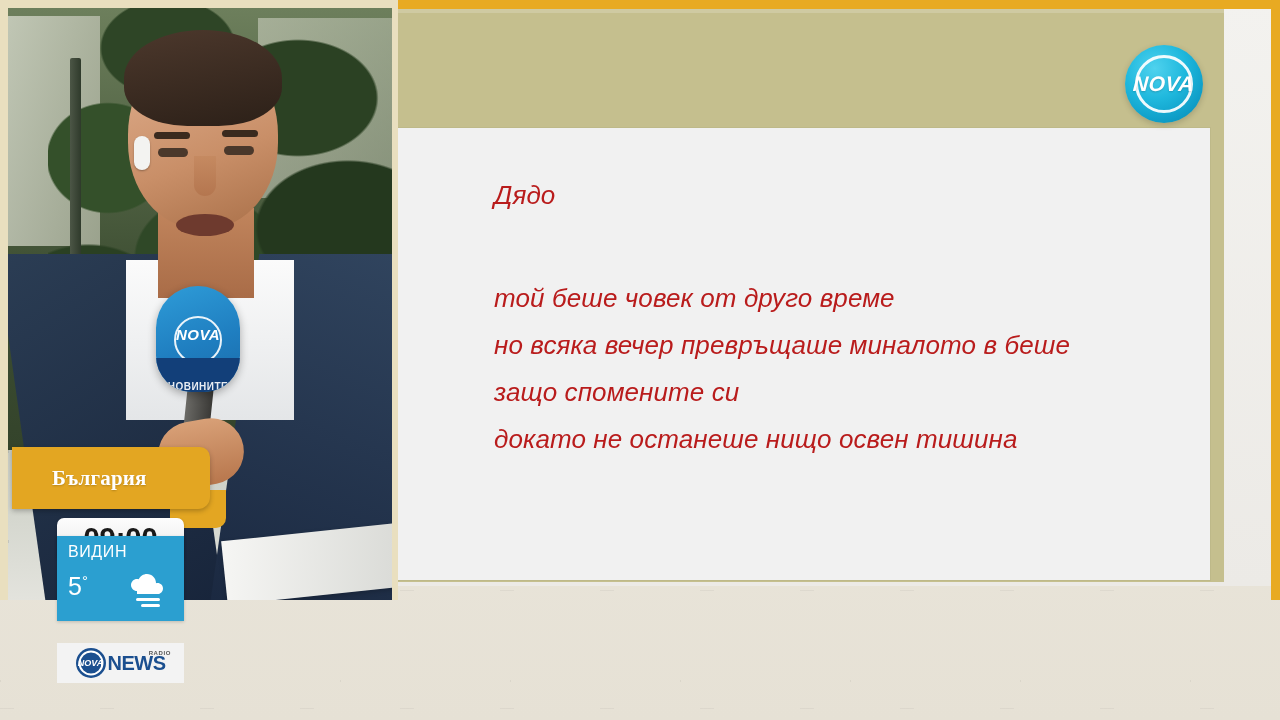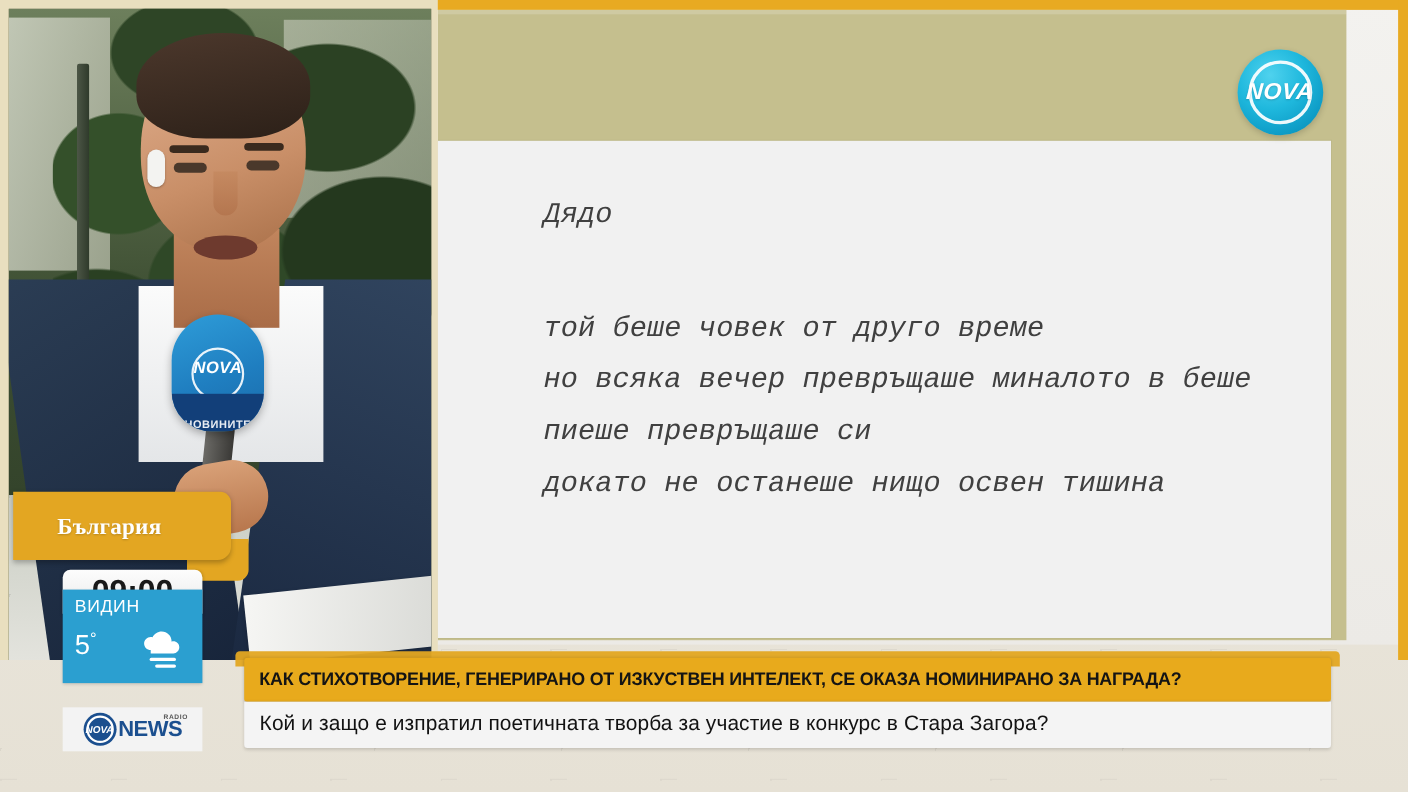--- a/index.html
+++ b/index.html
@@ -44,22 +44,22 @@
   }
 
   
   .poem-card{
     position:absolute;left:398px;top:128px;width:812px;height:452px;
     background:#f1f1f1;
     box-shadow:0 0 0 1px rgba(0,0,0,.03);
   }
   .poem-inner{position:absolute;left:96px;top:44px;right:20px;}
   .poem-line{
-    color:#404040;
-    font-family:Liberation Mono, monospace;
+    color:#b91c1c;
+    font-family:Liberation Sans, sans-serif;
     font-style:italic;
     font-weight:400;
     font-size:26px;
     line-height:47px;
     letter-spacing:.1px;
     white-space:nowrap;
   }
   .poem-line.title{font-size:26px;}
   .poem-gap{height:56px;}
   .poem-gap.small{height:52px;}
@@ -265,21 +265,21 @@
 
   <div class="khaki-panel"></div>
   <div class="khaki-top-shade"></div>
 
   <div class="poem-card">
     <div class="poem-inner">
       <div class="poem-line title">Дядо</div>
       <div class="poem-gap"></div>
       <div class="poem-line">той беше човек от друго време</div>
       <div class="poem-line">но всяка вечер превръщаше миналото в беше</div>
-      <div class="poem-line">пиеше превръщаше си</div>
+      <div class="poem-line">защо спомените си</div>
       <div class="poem-line">докато не останеше нищо освен тишина</div>
       <div class="poem-gap small"></div>
     </div>
   </div>
 
   <div class="nova-bug">
     <div class="ring"></div>
     <div class="word">NOVA</div>
   </div>
 
@@ -343,23 +343,14 @@
 
   <div class="novanews">
     <div class="nn-circle">
       <div class="nn-ring"></div>
       <div class="nn-w">NOVA</div>
     </div>
     <div class="nn-news">NEWS</div>
     <div class="nn-radio">RADIO</div>
   </div>
 
-  <div class="lt-wrap">
-    <div class="lt-shadowbar"></div>
-    <div class="lt-head">
-      <span>КАК СТИХОТВОРЕНИЕ, ГЕНЕРИРАНО ОТ ИЗКУСТВЕН ИНТЕЛЕКТ, СЕ ОКАЗА НОМИНИРАНО ЗА НАГРАДА?</span>
-    </div>
-    <div class="lt-sub">
-      <span>Кой и защо е изпратил поетичната творба за участие в конкурс в Стара Загора?</span>
-    </div>
-  </div>
 
 </div>
 
 </body></html>

